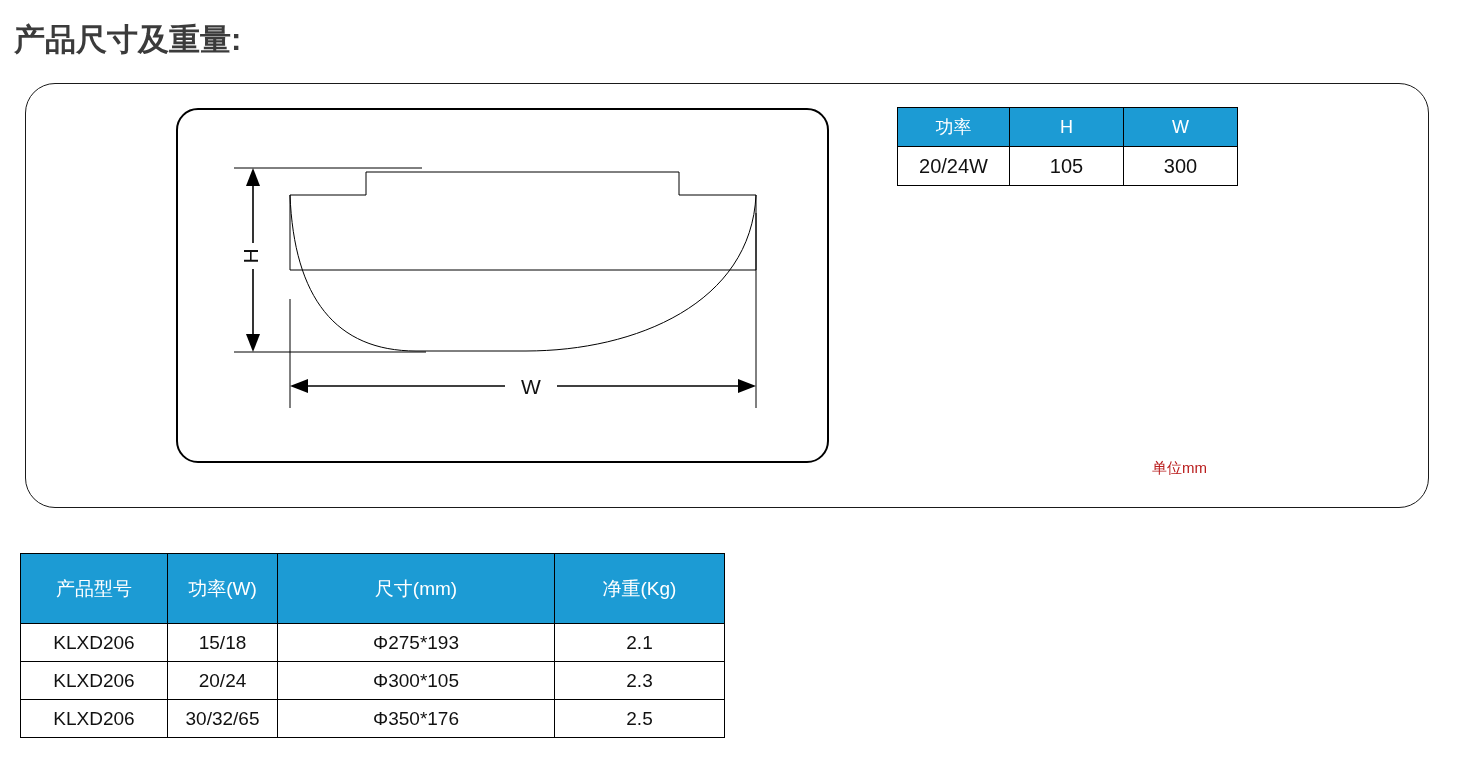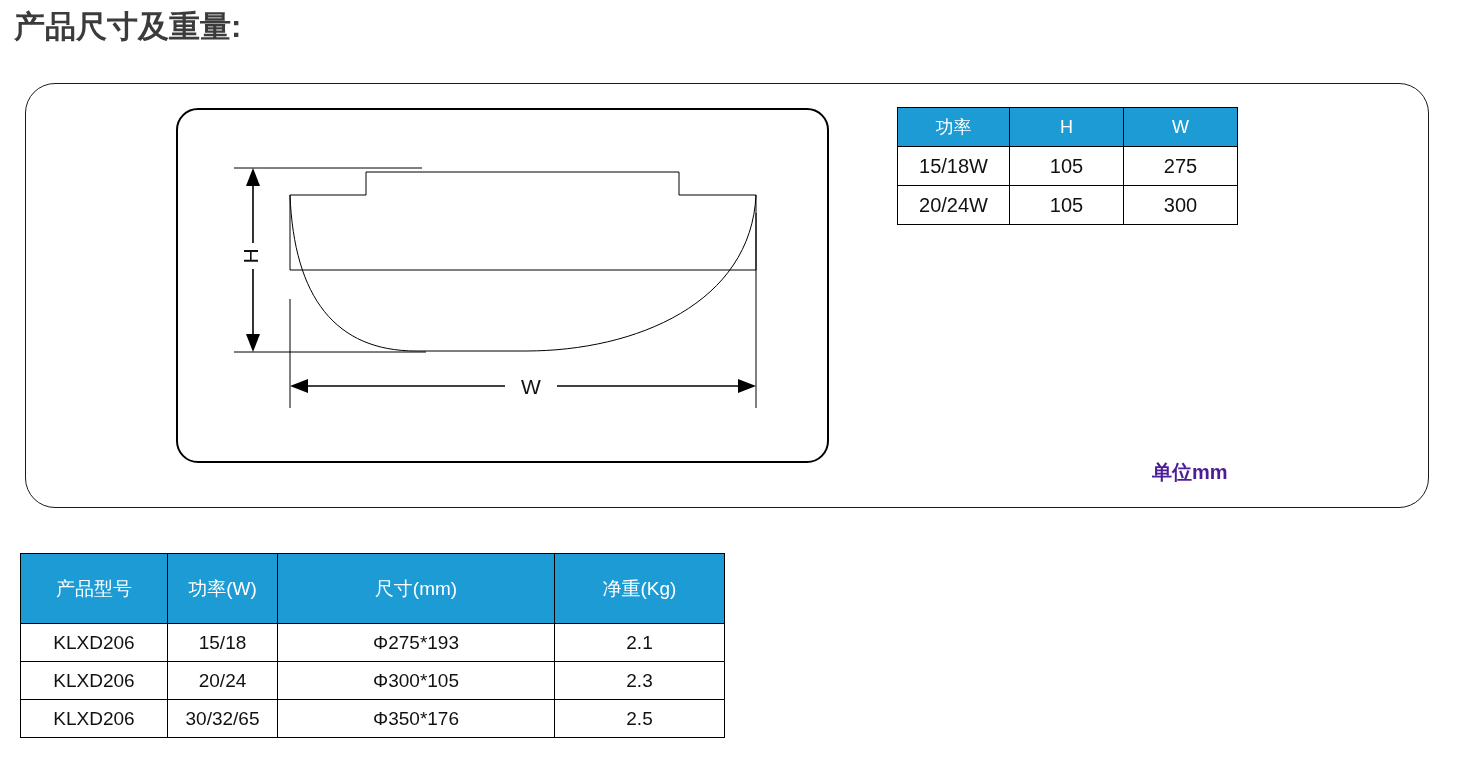--- a/index.html
+++ b/index.html
@@ -18,21 +18,21 @@
     width: 1468px;
     height: 762px;
     overflow: hidden;
     background: #ffffff;
   }
 
   
   .page-title {
     position: absolute;
     left: 14px;
-    top: 11px;
+    top: 24px;
     font-size: 31px;
     font-weight: bold;
     color: #3b3b3b;
     letter-spacing: 0px;
     line-height: 1;
     white-space: nowrap;
   }
 
   
   .outer-panel {
@@ -93,24 +93,23 @@
     width: 52px;
     height: 24px;
     padding: 1px 0;
   }
 
   
   .unit-note {
     position: absolute;
     left: 1152px;
     top: 459px;
-    font-size: 20px;
-    color: #4c1d95;
+    font-size: 15px;
+    color: #b91c1c;
     white-space: nowrap;
-    font-weight: bold;
   }
 
   
   table.data-table {
     position: absolute;
     border-collapse: collapse;
     table-layout: fixed;
     background: #ffffff;
   }
   table.data-table th,
@@ -233,25 +232,20 @@
     </colgroup>
     <thead>
       <tr>
         <th>功率</th>
         <th>H</th>
         <th>W</th>
       </tr>
     </thead>
     <tbody>
       <tr>
-        <td>15/18W</td>
-        <td>105</td>
-        <td>275</td>
-      </tr>
-      <tr>
         <td>20/24W</td>
         <td>105</td>
         <td>300</td>
       </tr>
     </tbody>
   </table>
 
   <table class="data-table" id="product-table">
     <colgroup>
       <col class="p0">

